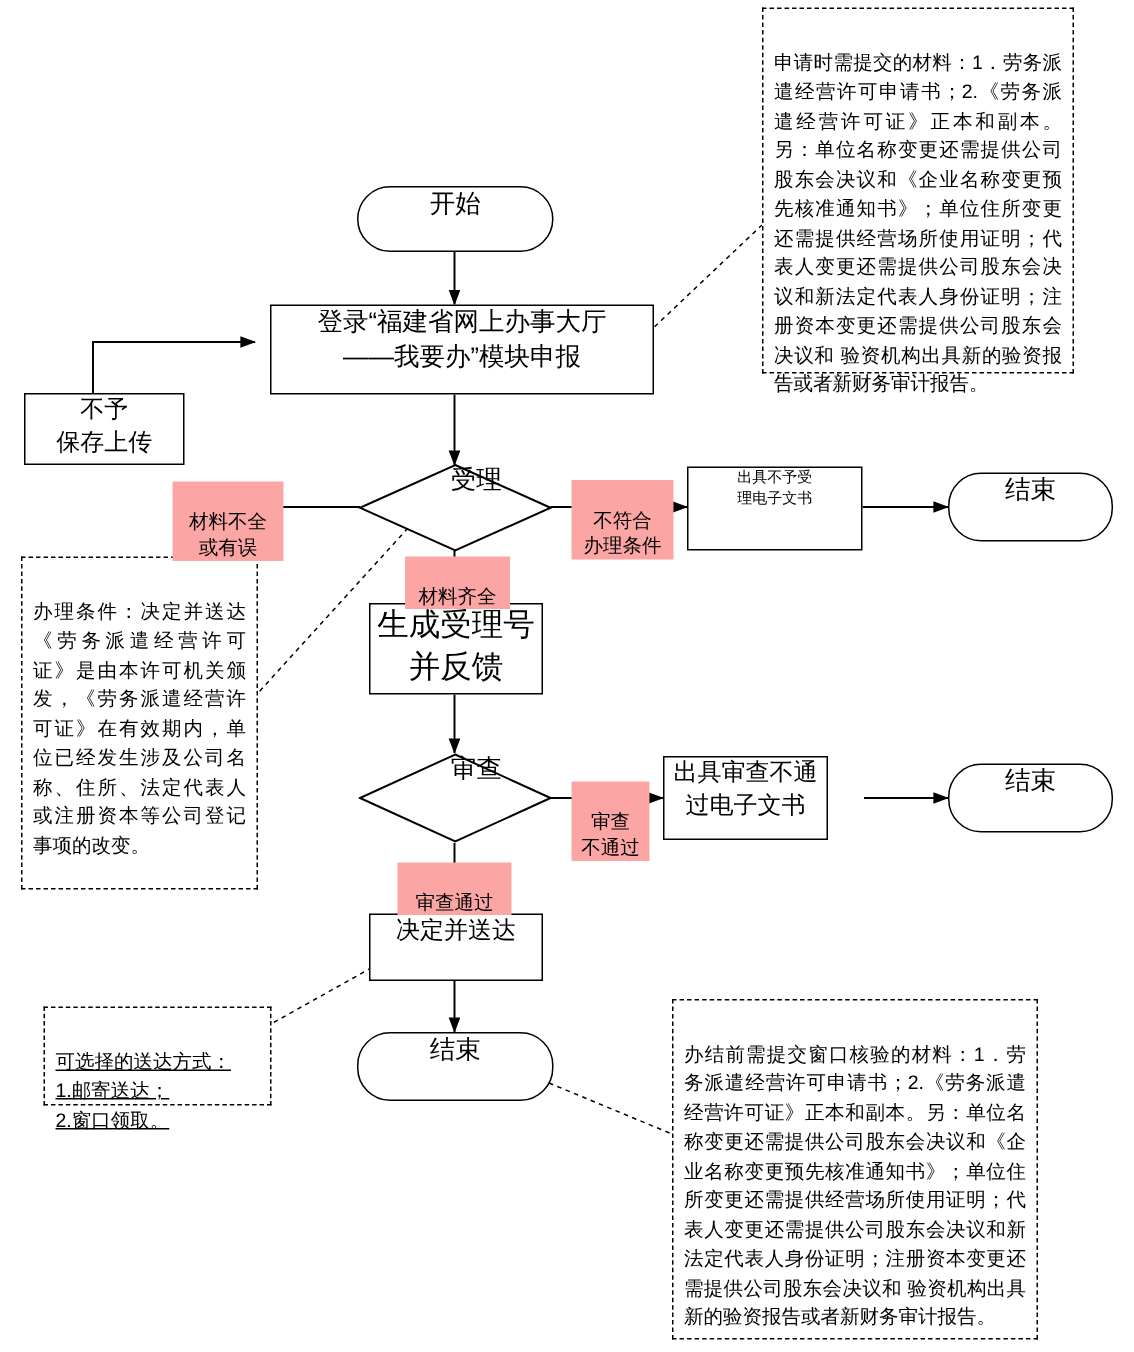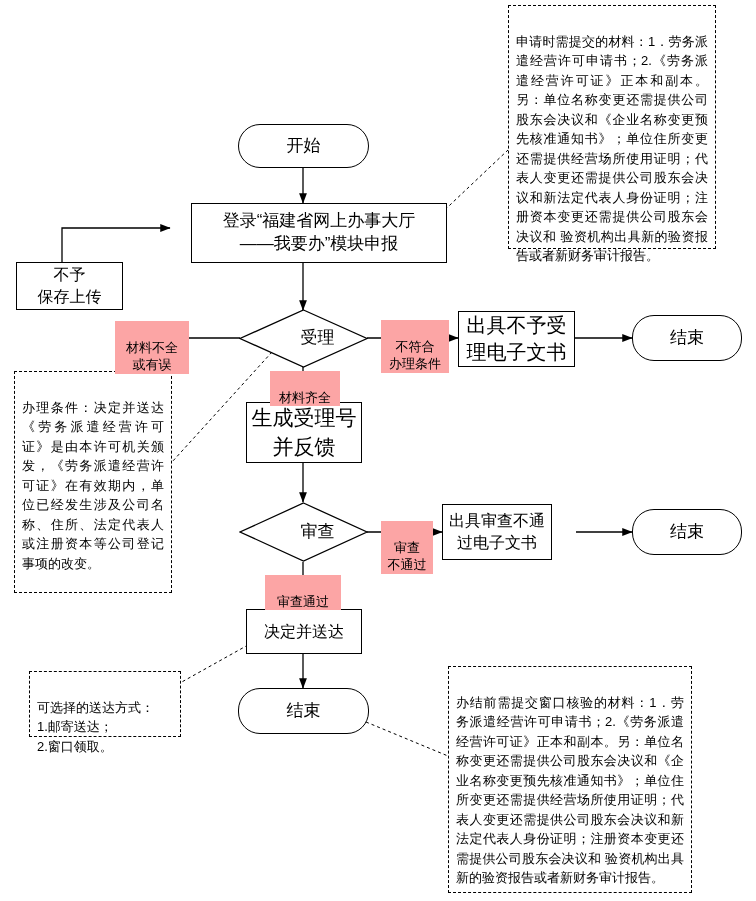--- a/index.html
+++ b/index.html
@@ -23,21 +23,21 @@
     left: 0;
     top: 0;
     width: 756px;
     height: 901px;
     pointer-events: none;
   }
   .node {
     position: absolute;
     box-sizing: border-box;
     display: flex;
-    align-items: center;
+    align-items: flex-start;
     justify-content: center;
     text-align: center;
     background: #ffffff;
     border: 1px solid #000000;
     font-size: 17px;
     line-height: 1.35;
     white-space: pre-line;
     z-index: 2;
   }
   .terminator {
@@ -128,38 +128,38 @@
       <path d="M248,645 L180,683"></path>
 
       <path d="M366,722 L448,756"></path>
     </g>
   </svg>
 
   <div class="node terminator" style="left:238px; top:124px; width:131px; height:44px;">
     <span>开始</span>
   </div>
 
-  <div class="node process" style="left:191px; top:203px; width:256px; height:60px;">
+  <div class="node process" style="left:180px; top:203px; width:256px; height:60px;">
     <span>登录“福建省网上办事大厅
 ——我要办”模块申报</span>
   </div>
 
   <div class="node process" style="left:16px; top:262px; width:107px; height:48px; font-size:16px;">
     <span>不予
 保存上传</span>
   </div>
 
   <div class="node decision" style="left:239px; top:309px; width:129px; height:59px;">
     <svg class="dshape" viewBox="0 0 129 59" preserveAspectRatio="none">
       <polygon points="64.5,1 128,29.5 64.5,58 1,29.5" fill="#ffffff" stroke="#000000" stroke-width="1.3"></polygon>
     </svg>
     <span class="dlabel">受理</span>
   </div>
 
-  <div class="node process" style="left:458px; top:311px; width:117px; height:56px; font-size:20px;">
+  <div class="node process" style="left:458px; top:311px; width:117px; height:56px; font-size:10px;">
     <span>出具不予受
 理电子文书</span>
   </div>
 
   <div class="node terminator" style="left:632px; top:315px; width:110px; height:46px;">
     <span>结束</span>
   </div>
 
   <div class="node process" style="left:246px; top:402px; width:116px; height:61px; font-size:21px;">
     <span>生成受理号
@@ -214,21 +214,21 @@
   </div>
 
   <div class="note" style="left:508px; top:5px; width:208px; height:244px;">
     <span>申请时需提交的材料：1．劳务派遣经营许可申请书；2.《劳务派遣经营许可证》正本和副本。另：单位名称变更还需提供公司股东会决议和《企业名称变更预先核准通知书》；单位住所变更还需提供经营场所使用证明；代表人变更还需提供公司股东会决议和新法定代表人身份证明；注册资本变更还需提供公司股东会决议和 验资机构出具新的验资报告或者新财务审计报告。</span>
   </div>
 
   <div class="note" style="left:14px; top:371px; width:158px; height:222px;">
     <span>办理条件：决定并送达《劳务派遣经营许可证》是由本许可机关颁发，《劳务派遣经营许可证》在有效期内，单位已经发生涉及公司名称、住所、法定代表人或注册资本等公司登记事项的改变。</span>
   </div>
 
-  <div class="note" style="left:29px; top:671px; width:152px; height:66px; text-align:left;">
+  <div class="note" style="left:29px; top:671px; width:152px; height:66px; text-align:left;text-decoration:underline;">
     <span>可选择的送达方式：
 1.邮寄送达；
 2.窗口领取。</span>
   </div>
 
   <div class="note" style="left:448px; top:666px; width:244px; height:227px;">
     <span>办结前需提交窗口核验的材料：1．劳务派遣经营许可申请书；2.《劳务派遣经营许可证》正本和副本。另：单位名称变更还需提供公司股东会决议和《企业名称变更预先核准通知书》；单位住所变更还需提供经营场所使用证明；代表人变更还需提供公司股东会决议和新法定代表人身份证明；注册资本变更还需提供公司股东会决议和 验资机构出具新的验资报告或者新财务审计报告。</span>
   </div>
 
 </div>

